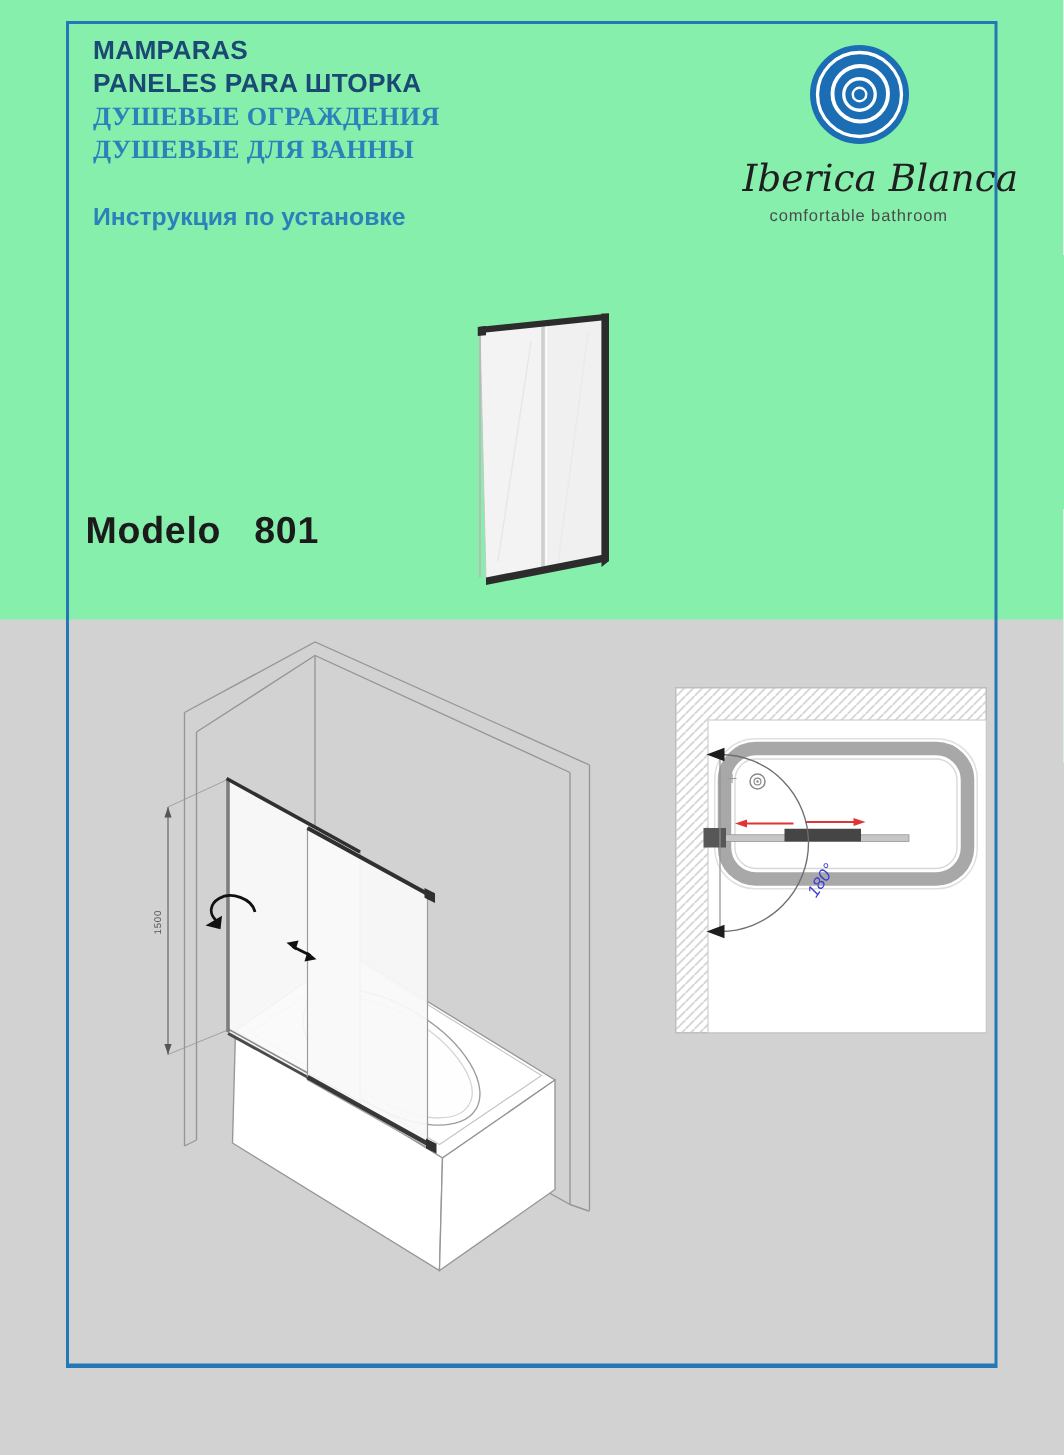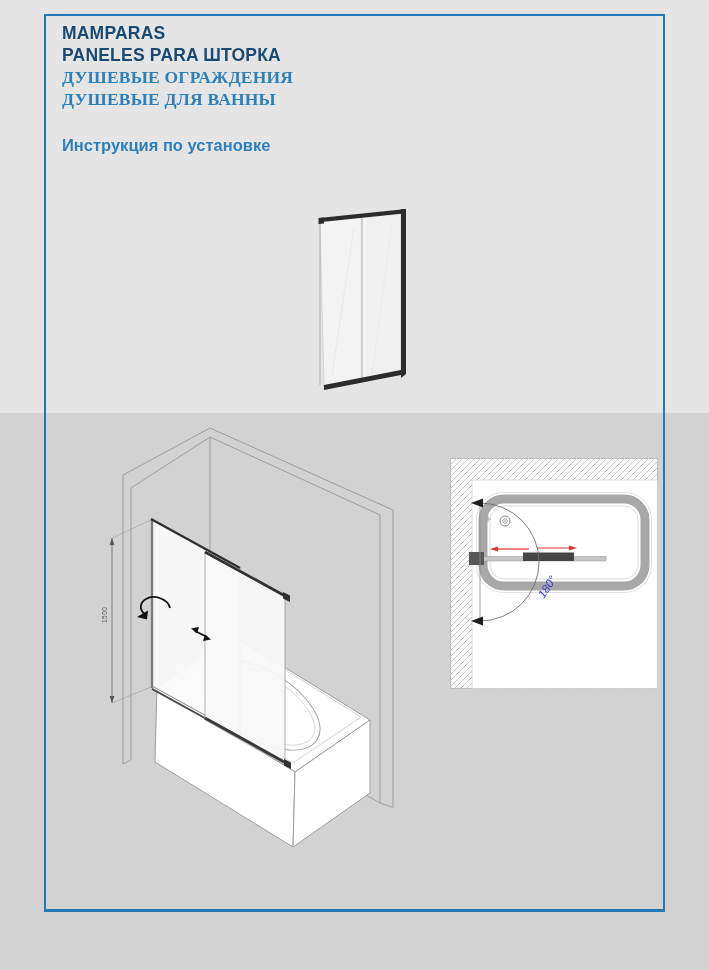--- a/index.html
+++ b/index.html
@@ -1,17 +1,17 @@
 <!DOCTYPE html>
 <html><head>
 <meta charset="utf-8">
 <style>
   html,body{margin:0;padding:0;background:#ffffff;}
   .page{
-    position:relative;width:709px;height:970px;background:#e5e5e5;overflow:hidden;
+    position:relative;width:709px;height:970px;background:#86efac;overflow:hidden;
     font-family:"Liberation Sans",sans-serif;
   }
   .gray-band{position:absolute;left:0;top:413px;width:709px;height:557px;background:#d2d2d2;}
   .frame{position:absolute;left:44px;top:14px;width:617px;height:893px;
     border:2px solid #2478b6;border-bottom-width:3px;}
   .titles{position:absolute;left:62px;top:22px;}
   .titles div{font-size:17.5px;font-weight:700;line-height:22px;letter-spacing:0.2px;}
   .t-dark{color:#1a4a73;}
   .t-light{color:#2e80bb;font-family:Liberation Serif, serif;}
   .subtitles{position:absolute;left:62px;top:134px;}
@@ -36,35 +36,49 @@
   <div class="titles">
     <div class="t-dark">MAMPARAS</div>
     <div class="t-dark">PANELES PARA ШТОРКА</div>
     <div class="t-light">ДУШЕВЫЕ ОГРАЖДЕНИЯ</div>
     <div class="t-light">ДУШЕВЫЕ ДЛЯ ВАННЫ</div>
   </div>
   <div class="subtitles">
     <div class="sub-ru">Инструкция по установке</div>
   </div>
 
+  <div class="logo">
+    <svg class="mark" width="70" height="70" viewBox="0 0 70 70">
+      <circle cx="35" cy="35" r="33" fill="#1b6db4"></circle>
+      <circle cx="35" cy="35" r="28" fill="none" stroke="#ffffff" stroke-width="2.2"></circle>
+      <circle cx="35.5" cy="34.5" r="18.5" fill="none" stroke="#ffffff" stroke-width="2.6"></circle>
+      <circle cx="35" cy="35" r="10.5" fill="none" stroke="#ffffff" stroke-width="2.2"></circle>
+      <circle cx="35" cy="35" r="4.5" fill="none" stroke="#ffffff" stroke-width="1.6"></circle>
+    </svg>
+    <div class="brand-name">Iberica Blanca</div>
+    <div class="brand-tagline">comfortable bathroom</div>
+  </div>
 
   <svg class="abs" style="left:312px;top:206px;" width="102" height="186" viewBox="0 0 102 186">
     <polygon points="8,14 50,10 50,176 12,181" fill="#f3f3f3" stroke="#c4c4c4" stroke-width="0.6"></polygon>
     <polygon points="50,10 89,6 89,168 50,176" fill="#f0f0f0" stroke="#c4c4c4" stroke-width="0.6"></polygon>
     <line x1="42" y1="22" x2="20" y2="168" stroke="#e7e7e7" stroke-width="1"></line>
     <line x1="80" y1="16" x2="60" y2="170" stroke="#e9e9e9" stroke-width="1"></line>
     <line x1="50" y1="10" x2="50" y2="176" stroke="#cfcfcf" stroke-width="2.4"></line>
     <line x1="52.2" y1="10" x2="52.2" y2="175" stroke="#ffffff" stroke-width="0.9"></line>
     <line x1="8" y1="16" x2="8" y2="179" stroke="#b8b8b8" stroke-width="1.2"></line>
     <polygon points="7,12 94,3 94,7.2 7,16.2" fill="#2c2c2c"></polygon>
     <polygon points="89,3 94,3 94,168 89,172" fill="#2c2c2c"></polygon>
     <polygon points="12,179 94,163 94,168 12,184" fill="#2c2c2c"></polygon>
     <polygon points="6.5,12 12,11.4 12,17.5 6.5,18" fill="#2c2c2c"></polygon>
   </svg>
 
+  <div class="model-caption">
+    <span>Modelo</span><span class="num">801</span>
+  </div>
 
   <svg class="abs" style="left:55px;top:415px;" width="400" height="500" viewBox="0 0 400 500">
 
     <g stroke="#969696" stroke-width="0.9" fill="none">
       <polyline points="68,60 155,13 338,95"></polyline>
       <polyline points="76,73 155,22 325,100"></polyline>
       <line x1="68" y1="60" x2="68" y2="349"></line>
       <line x1="76" y1="73" x2="76" y2="345"></line>
       <line x1="338" y1="95" x2="338" y2="392"></line>
       <line x1="325" y1="100" x2="325" y2="388"></line>

